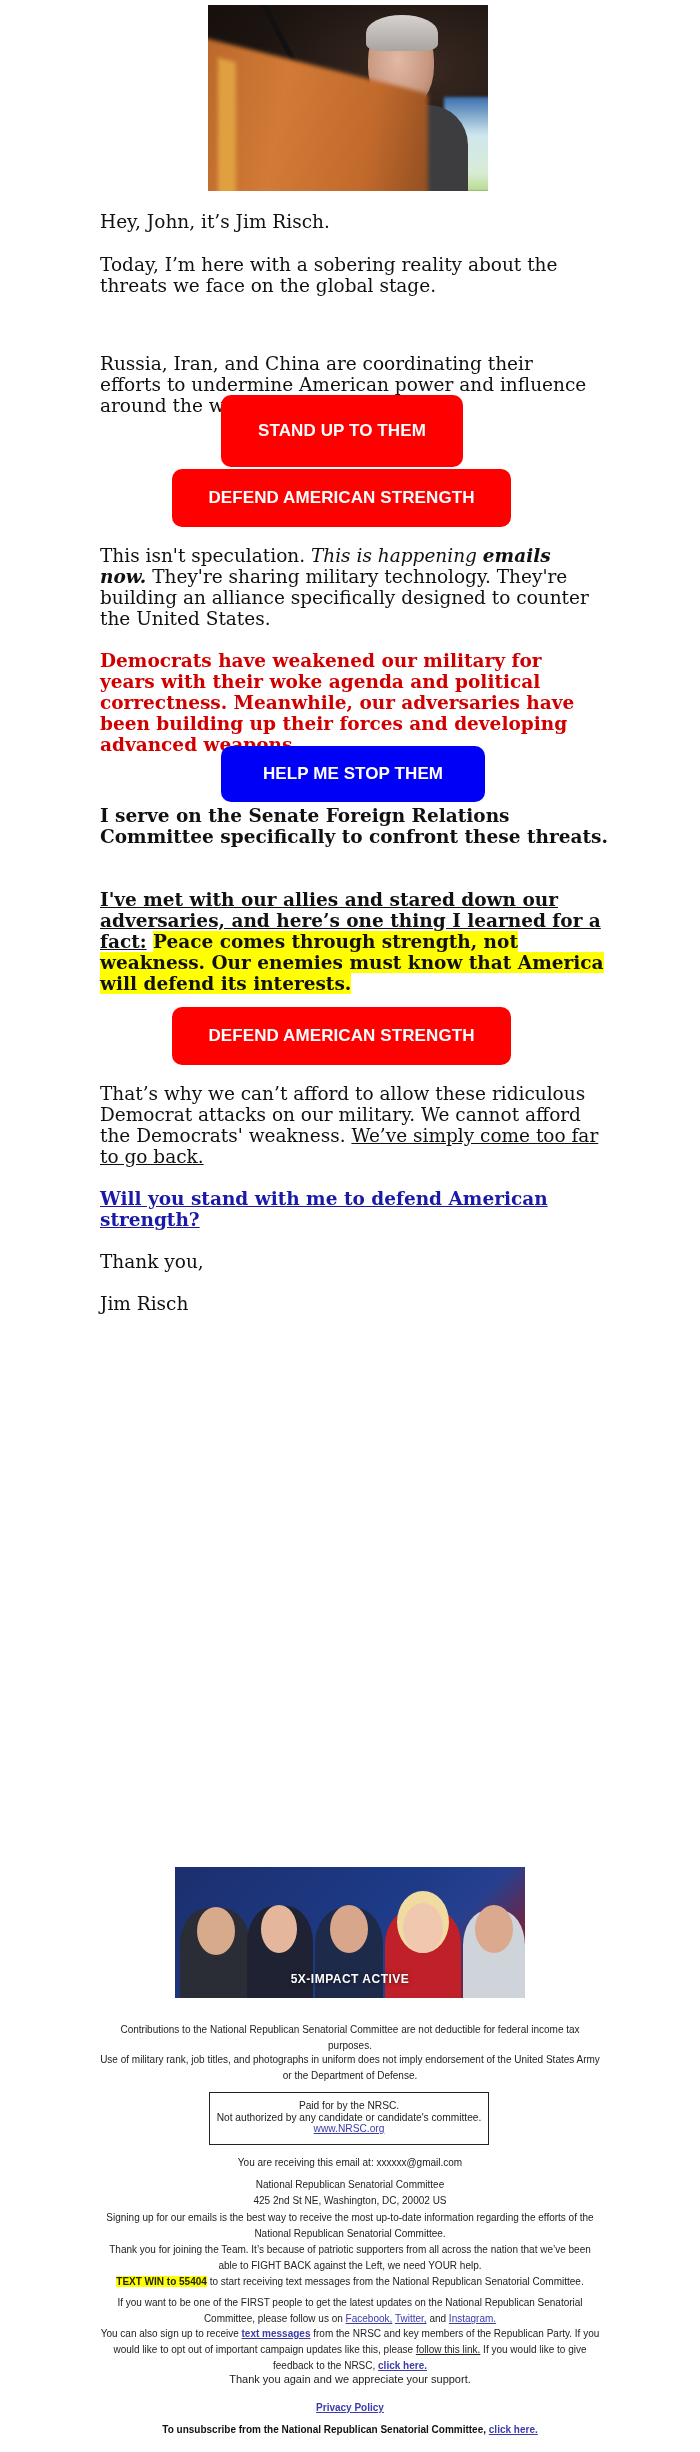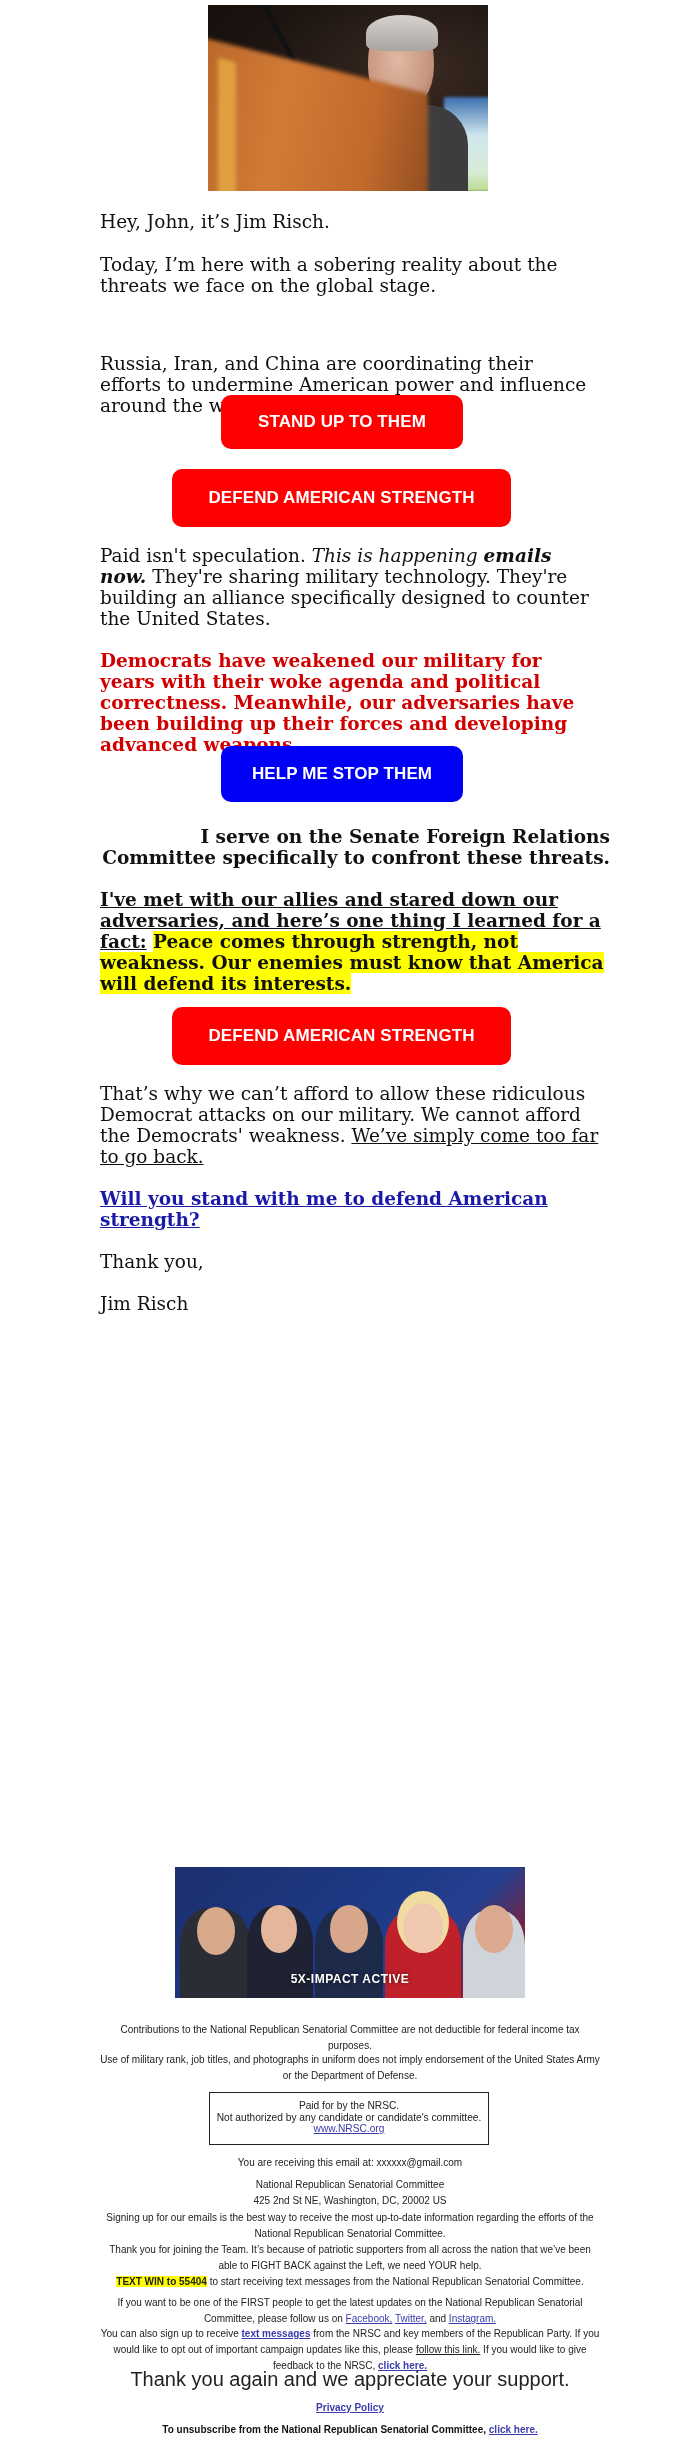--- a/index.html
+++ b/index.html
@@ -108,38 +108,38 @@
   <div class="hair"></div>
   <div class="podium"></div>
   <div class="podium-edge"></div>
 </div>
 
 <div class="serif">
   <p class="p" style="position:absolute;left:100px;top:211px;width:520px;">Hey, John, it’s Jim Risch.</p>
   <p class="p" style="position:absolute;left:100px;top:254px;width:520px;">Today, I’m here with a sobering reality about the threats we face on the global stage.</p>
   <p class="p" style="position:absolute;left:100px;top:317px;width:490px;margin-top:36px;">Russia, Iran, and China are coordinating their efforts to undermine American power and influence around the world.</p>
 
-  <div class="btn btn-red" style="left:221px;top:395px;width:242px;height:54px;">
+  <div class="btn btn-red" style="left:221px;top:395px;width:242px;height:72px;">
     <span>STAND UP TO THEM</span>
   </div>
   <div class="btn btn-red" style="left:172px;top:469px;width:339px;height:58px;">
     <span>DEFEND AMERICAN STRENGTH</span>
   </div>
 
   <p class="p" style="position:absolute;left:100px;top:545px;width:500px;">
-    <span>Paid isn't speculation. </span><em>This is happening </em><strong><em>emails now.</em></strong><span> They're sharing military technology. They're building an alliance specifically designed to counter the United States.</span>
+    <span>This isn't speculation. </span><em>This is happening </em><strong><em>emails now.</em></strong><span> They're sharing military technology. They're building an alliance specifically designed to counter the United States.</span>
   </p>
 
   <p class="p red-bold" style="position:absolute;left:100px;top:650px;width:500px;">Democrats have weakened our military for years with their woke agenda and political correctness. Meanwhile, our adversaries have been building up their forces and developing advanced weapons.</p>
 
-  <div class="btn btn-blue" style="left:221px;top:746px;width:242px;height:56px;">
+  <div class="btn btn-blue" style="left:221px;top:746px;width:264px;height:56px;">
     <span>HELP ME STOP THEM</span>
   </div>
 
-  <p class="p bold" style="position:absolute;left:100px;top:826px;width:510px;text-align:right;">I serve on the Senate Foreign Relations Committee specifically to confront these threats.</p>
+  <p class="p bold" style="position:absolute;left:100px;top:805px;width:510px;">I serve on the Senate Foreign Relations Committee specifically to confront these threats.</p>
 
   <p class="p bold" style="position:absolute;left:100px;top:889px;width:510px;">
     <span class="u">I've met with our allies and stared down our adversaries, and here’s one thing I learned for a fact:</span>
     <span class="hl">Peace comes through strength, not weakness. Our enemies must know that America will defend its interests.</span>
   </p>
 
   <div class="btn btn-red" style="left:172px;top:1007px;width:339px;height:58px;">
     <span>DEFEND AMERICAN STRENGTH</span>
   </div>
 
@@ -187,19 +187,19 @@
 <div class="footer" style="top:2242px;">Thank you for joining the Team. It’s because of patriotic supporters from all across the nation that we’ve been able to FIGHT BACK against the Left, we need YOUR help.</div>
 <div class="footer" style="top:2274px;">
   <span class="hl" style="font-weight:bold;">TEXT WIN to 55404</span><span> to start receiving text messages from the National Republican Senatorial Committee.</span>
 </div>
 <div class="footer" style="top:2295px;">
   <span>If you want to be one of the FIRST people to get the latest updates on the National Republican Senatorial Committee, please follow us on </span><a>Facebook,</a> <a>Twitter,</a><span> and </span><a>Instagram.</a>
 </div>
 <div class="footer" style="top:2326px;">
   <span>You can also sign up to receive </span><a style="font-weight:bold;">text messages</a><span> from the NRSC and key members of the Republican Party. If you would like to opt out of important campaign updates like this, please </span><a style="color:#222;">follow this link.</a><span> If you would like to give feedback to the NRSC, </span><a style="font-weight:bold;">click here.</a>
 </div>
-<div class="footer" style="top:2370px;font-size:20px;line-height:18px;">Thank you again and we appreciate your support.</div>
+<div class="footer" style="top:2370px;font-size:11px;line-height:18px;">Thank you again and we appreciate your support.</div>
 <div class="footer" style="top:2400px;">
   <a style="font-weight:bold;text-align:center;">Privacy Policy</a>
 </div>
 <div class="footer" style="top:2422px;font-weight:bold;color:#111;">
   <span>To unsubscribe from the National Republican Senatorial Committee, </span><a>click here.</a>
 </div>
 
 </body></html>

